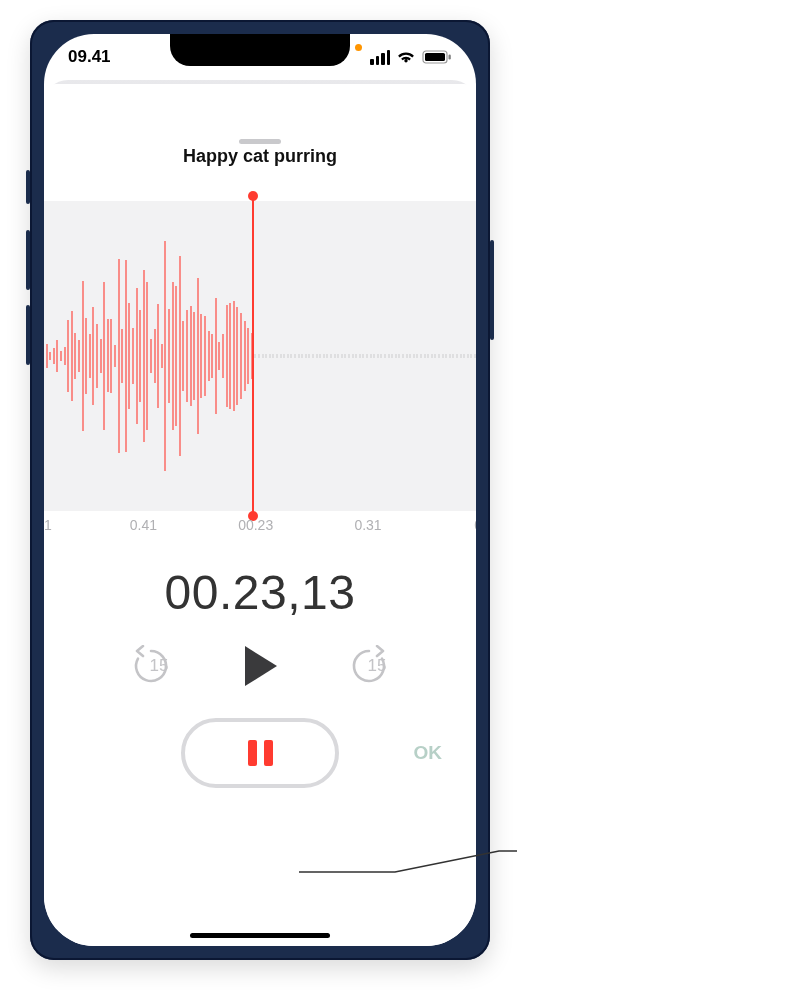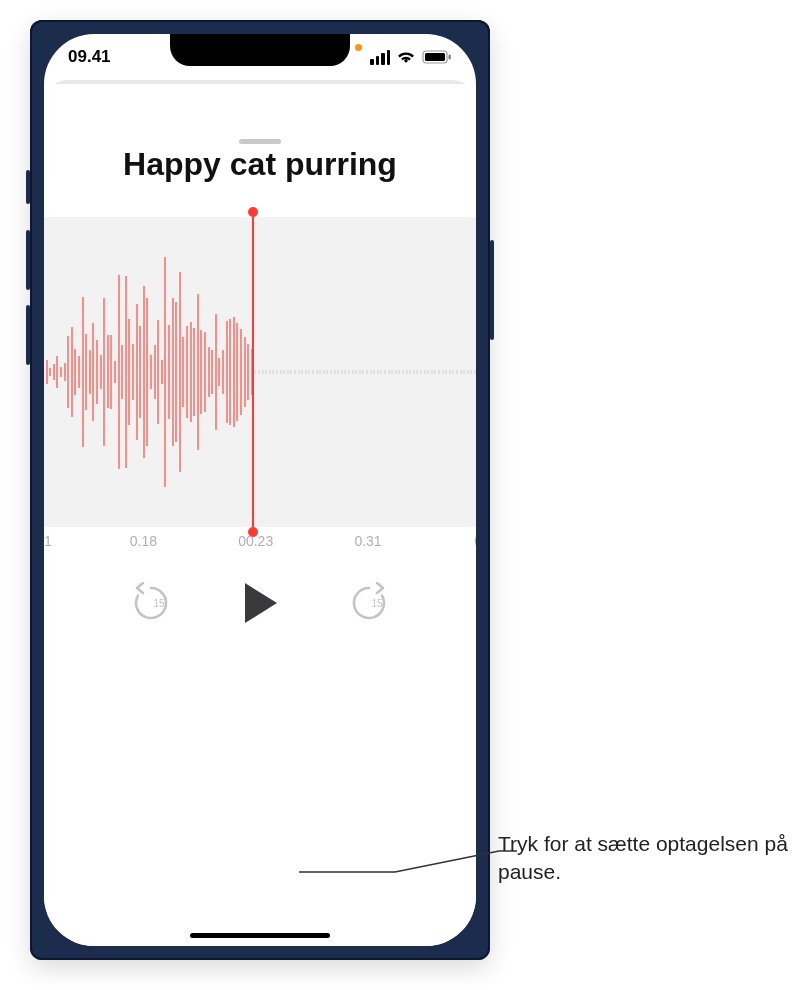--- a/index.html
+++ b/index.html
@@ -22,21 +22,21 @@
     justify-content: flex-start;
     padding: 20px 0 0 30px;
   }
   .stage { position: relative; width: 780px; height: 970px; }
 
   
   .phone {
     position: relative;
     width: var(--phone-w);
     height: var(--phone-h);
-    border-radius: 12px;
+    border-radius: 24px;
     background: #1b2c4c;
     box-shadow: 0 0 0 2px #0b1733 inset, 0 8px 24px rgba(0,0,0,.15);
     padding: var(--bezel);
     box-sizing: border-box;
   }
   .screen {
     position: relative;
     width: 100%;
     height: 100%;
     background: #fff;
@@ -74,21 +74,21 @@
 
   
   .bg-peek { position:absolute; top:46px; left:0; right:0; height:24px;
     background: linear-gradient(#e9e9ec,#e1e1e4); border-radius: 40px 40px 0 0; }
 
   .sheet { position:absolute; top:50px; left:0; right:0; bottom:0;
     background:#fff; border-radius: 12px 12px 0 0; }
 
   
   .title-block { text-align:center; margin-top: 62px; }
-  .rec-title { font-size: 32px; font-weight: 600; color:#111; }
+  .rec-title { font-size: 18px; font-weight: 600; color:#111; }
   .rec-sub { font-size: 16px; color: var(--gray); margin-top: 4px; letter-spacing: .5px;}
   .rec-sub .sep { display:inline-block; width:8px; }
 
   
   .wave-wrap { margin-top: 34px; height: 310px; position:relative;
     background: var(--light); }
   .wave { position:absolute; inset:0; }
   .wave-line { position:absolute; top:0; bottom:0; width:2px; background: rgba(255,59,48,.55);}
   .wave-line.future { background: rgba(0,0,0,.08); }
   .playhead { position:absolute; top:-4px; bottom:-4px; left:48.2%; width:2px; background: var(--red); }
@@ -101,21 +101,21 @@
   .ticks span { position:absolute; transform:translateX(-50%); }
 
   
   .counter { text-align:center; margin-top: 24px; font-size: 48px; font-weight:500;
     color: #333; font-variant-numeric: tabular-nums; letter-spacing: .5px;}
 
   
   .transport { margin-top: 22px; display:flex; align-items:center; justify-content:center; gap: 66px; }
   .skip { width:44px; height:44px; display:flex; align-items:center; justify-content:center; color: var(--disabled); position:relative; }
   .skip svg { display:block; }
-  .skip .num { position:absolute; font-size:10px; font-weight:400; color:var(--disabled);margin-left:16px; }
+  .skip .num { position:absolute; font-size:17px; font-weight:400; color:var(--disabled);margin-left:16px; }
   .play svg { display:block; }
 
   
   .rec-row { margin-top: 28px; display:grid; grid-template-columns: 1fr auto 1fr; align-items:center; padding: 0 28px;}
   .rec-btn { justify-self:center; width:150px; height:62px; border-radius:40px;
     border:4px solid #d9d9dc; display:flex; align-items:center; justify-content:center; }
   .pause-glyph { display:flex; gap:7px; }
   .pause-glyph span { width:9px; height:26px; background: var(--red); border-radius:2px; }
   .ok { justify-self:end; font-size:19px; font-weight:600; color: var(--ok-disabled); padding-right:6px;}
 
@@ -294,26 +294,27 @@
               <div class="wave-line future" style="left: 415.6px; top: 153px; height: 4px;"></div>
               <div class="wave-line future" style="left: 419.2px; top: 153px; height: 4px;"></div>
               <div class="wave-line future" style="left: 422.8px; top: 153px; height: 4px;"></div>
               <div class="wave-line future" style="left: 426.4px; top: 153px; height: 4px;"></div>
               <div class="wave-line future" style="left: 430px; top: 153px; height: 4px;"></div>
             </div>
           <div class="playhead"></div>
         </div>
         <div class="ticks" id="ticks">
             <span style="left: 0%;">21</span>
-            <span style="left: 23%;">0.18</span>
+            <span style="left: 23%;">0.41</span>
             <span style="left: 49%;">00.23</span>
             <span style="left: 75%;">0.31</span>
             <span style="left: 100.5%;">0</span>
           </div>
 
+        <div class="counter">00.23,13</div>
 
         <div class="transport">
           <div class="skip">
             <svg width="42" height="42" viewBox="0 0 42 42">
                 <path d="M21 6a15 15 0 1 1-13 7.6" fill="none" stroke="currentColor" stroke-width="2.6" stroke-linecap="round"></path>
                 <path d="M14 7l-6 5 6 5" fill="none" stroke="currentColor" stroke-width="2.6" stroke-linecap="round" stroke-linejoin="round" transform="translate(-1,-6)"></path>
               </svg>
             <span class="num">15</span>
           </div>
           <div class="play">
@@ -323,24 +324,33 @@
           </div>
           <div class="skip">
             <svg width="42" height="42" viewBox="0 0 42 42">
                 <path d="M21 6a15 15 0 1 0 13 7.6" fill="none" stroke="currentColor" stroke-width="2.6" stroke-linecap="round"></path>
                 <path d="M28 7l6 5-6 5" fill="none" stroke="currentColor" stroke-width="2.6" stroke-linecap="round" stroke-linejoin="round" transform="translate(1,-6)"></path>
               </svg>
             <span class="num">15</span>
           </div>
         </div>
 
+        <div class="rec-row">
+          <span></span>
+          <div class="rec-btn">
+            <span class="pause-glyph">
+                <span></span>
+                <span></span>
+              </span>
+          </div>
+          <span class="ok">OK</span>
+        </div>
 
         <div class="home-ind"></div>
       </div>
     </div>
   </div>
 
   <svg class="lead" style="left:269px; top:828px;" width="222" height="40">
     <path d="M0 24 L96 24 L200 3 L218 3"></path>
   </svg>
-  <div class="callout">Tryk for at sætte optagelsen på pause.</div>
 
 </div>
 
 </body></html>

